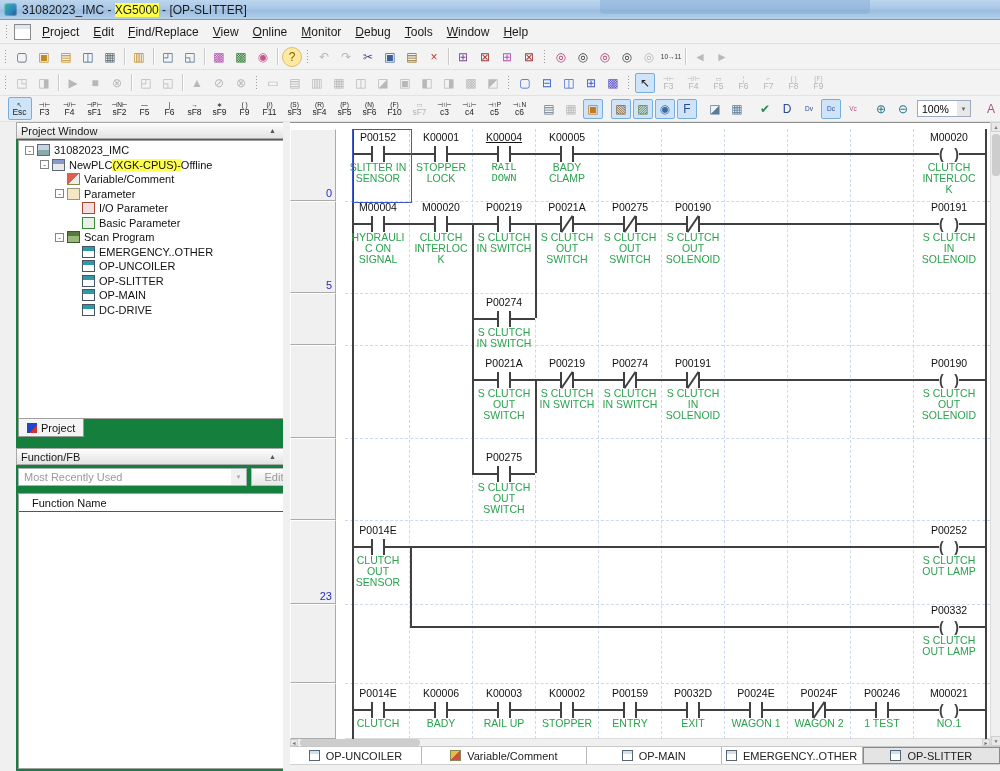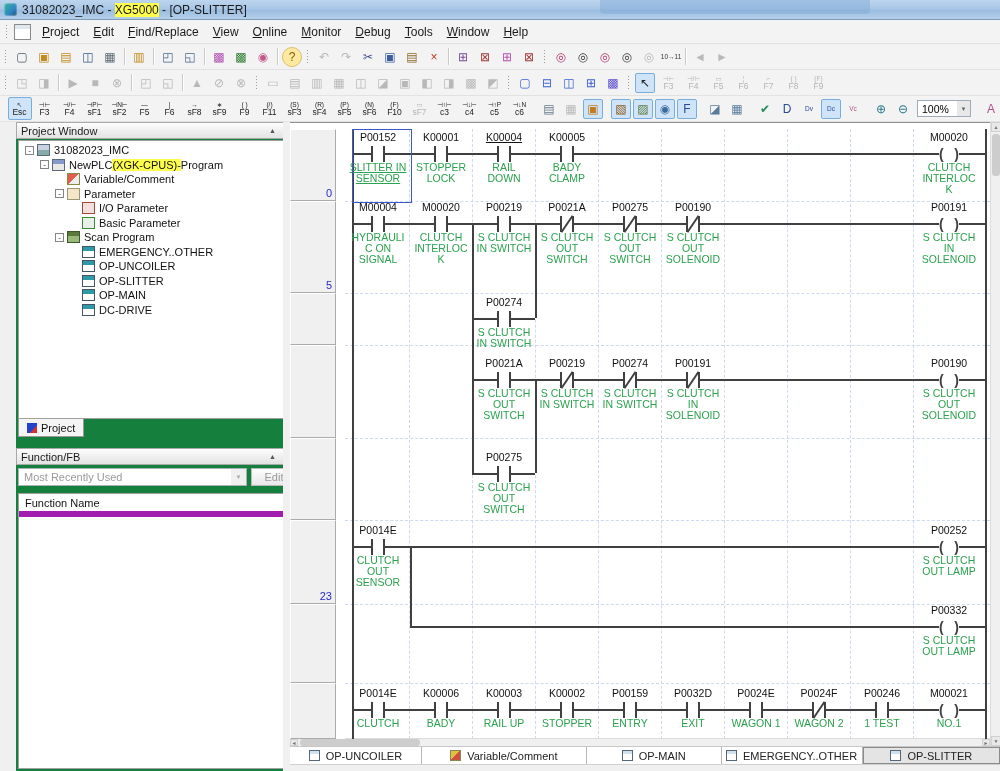--- a/index.html
+++ b/index.html
@@ -67,21 +67,21 @@
   .ptabicon{width:10px;height:10px;margin-right:4px;background:linear-gradient(135deg,#2244cc 60%,#cc3333 60%);}
   #funcpane{position:absolute;left:0;top:326px;width:283px;height:323px;}
   .fbctrl{display:flex;align-items:center;padding:3px 2px;}
   .fbselect{flex:1;height:18px;border:1px solid #a8b0b8;background:#fff;display:flex;align-items:center;
     padding-left:5px;color:#9a9a9a;font-size:11px;box-sizing:border-box;}
   .fbselect .arr{margin-left:auto;width:15px;height:16px;background:#f0f0f0;color:#aaa;font-size:6px;
     display:flex;align-items:center;justify-content:center;}
   .fbedit{width:46px;height:18px;margin-left:4px;border:1px solid #b8b8b8;background:linear-gradient(180deg,#fdfdfd,#e8e8e8);
     color:#9a9a9a;font-size:11px;font-family:"Liberation Sans",sans-serif;}
   .fblist{position:absolute;left:2px;top:45px;right:2px;bottom:2px;background:#fff;border:1px solid #a0a0a0;}
-  .fbhdr{height:17px;border-bottom:6px solid #a21caf;display:flex;align-items:center;padding-left:6px;font-size:11px;color:#111;}
+  .fbhdr{height:17px;border-bottom:1px solid #a21caf;display:flex;align-items:center;padding-left:13px;font-size:11px;color:#111;}
   
   #ladder{position:absolute;left:290px;top:122px;width:700px;height:616px;background:#fff;border-top:1px solid #909090;overflow:hidden;}
   .gridv{position:absolute;width:0;border-left:1px dashed #ccd9ef;z-index:1;}
   .gridh{position:absolute;height:0;border-top:1px dashed #ccd9ef;z-index:1;}
   .gcell{position:absolute;left:0;width:46px;background:#f0f0f0;border:1px solid #fff;
     border-bottom-color:#ababab;border-right-color:#ababab;box-sizing:border-box;z-index:2;}
   .gwhite{position:absolute;left:46px;width:9px;background:#fff;z-index:2;}
   .wireh{position:absolute;height:2px;background:#404040;z-index:3;}
   .wirev{position:absolute;width:2px;background:#404040;z-index:3;}
   .contact{position:absolute;width:22px;height:18px;background:#fff;z-index:4;}
@@ -375,21 +375,21 @@
       <div id="projbody">
         <div id="tree">
             <div class="trow" style="padding-left: 6px;">
               <span class="exp">-</span>
               <span class="ticon i-project"></span>
               <span>31082023_IMC</span>
             </div>
             <div class="trow" style="padding-left: 21px;">
               <span class="exp">-</span>
               <span class="ticon i-plc"></span>
-              <span><span>NewPLC</span><span class="hl">(XGK-CPUS)-</span><span>Program</span></span>
+              <span><span>NewPLC</span><span class="hl">(XGK-CPUS)-</span><span>Offline</span></span>
             </div>
             <div class="trow" style="padding-left: 36px;">
               <span style="width: 12px; flex: 0 0 auto;"></span>
               <span class="ticon i-varcomment"></span>
               <span>Variable/Comment</span>
             </div>
             <div class="trow" style="padding-left: 36px;">
               <span class="exp">-</span>
               <span class="ticon i-parameter"></span>
               <span>Parameter</span>
@@ -508,21 +508,21 @@
       <div class="wirev" style="left: 245px; top: 100px; height: 95px;"></div>
       <div class="wirev" style="left: 245px; top: 256px; height: 94px;"></div>
       <div class="wirev" style="left: 120px; top: 423px; height: 80px;"></div>
       <div class="contact" style="left: 77px; top: 22px;">
         <div class="stub sl"></div>
         <div class="stub sr"></div>
         <div class="bar bl"></div>
         <div class="bar br"></div>
       </div>
       <div class="addr" style="left: 53px; top: 8px;">P00152</div>
-      <div class="cmt" style="left: 55px; top: 39px; text-decoration: underline;">
+      <div class="cmt" style="left: 55px; top: 39px;">
         <div>SLITTER IN</div>
         <div>SENSOR</div>
       </div>
       <div class="contact" style="left: 140px; top: 22px;">
         <div class="stub sl"></div>
         <div class="stub sr"></div>
         <div class="bar bl"></div>
         <div class="bar br"></div>
       </div>
       <div class="addr" style="left: 116px; top: 8px;">K00001</div>
@@ -530,21 +530,21 @@
         <div>STOPPER</div>
         <div>LOCK</div>
       </div>
       <div class="contact" style="left: 203px; top: 22px;">
         <div class="stub sl"></div>
         <div class="stub sr"></div>
         <div class="bar bl"></div>
         <div class="bar br"></div>
       </div>
       <div class="addr" style="left: 179px; top: 8px; text-decoration: underline;">K00004</div>
-      <div class="cmt" style="left: 181px; top: 39px;">
+      <div class="cmt" style="left: 181px; top: 39px; font-family: Liberation Mono, monospace;">
         <div>RAIL</div>
         <div>DOWN</div>
       </div>
       <div class="contact" style="left: 266px; top: 22px;">
         <div class="stub sl"></div>
         <div class="stub sr"></div>
         <div class="bar bl"></div>
         <div class="bar br"></div>
       </div>
       <div class="addr" style="left: 242px; top: 8px;">K00005</div>

